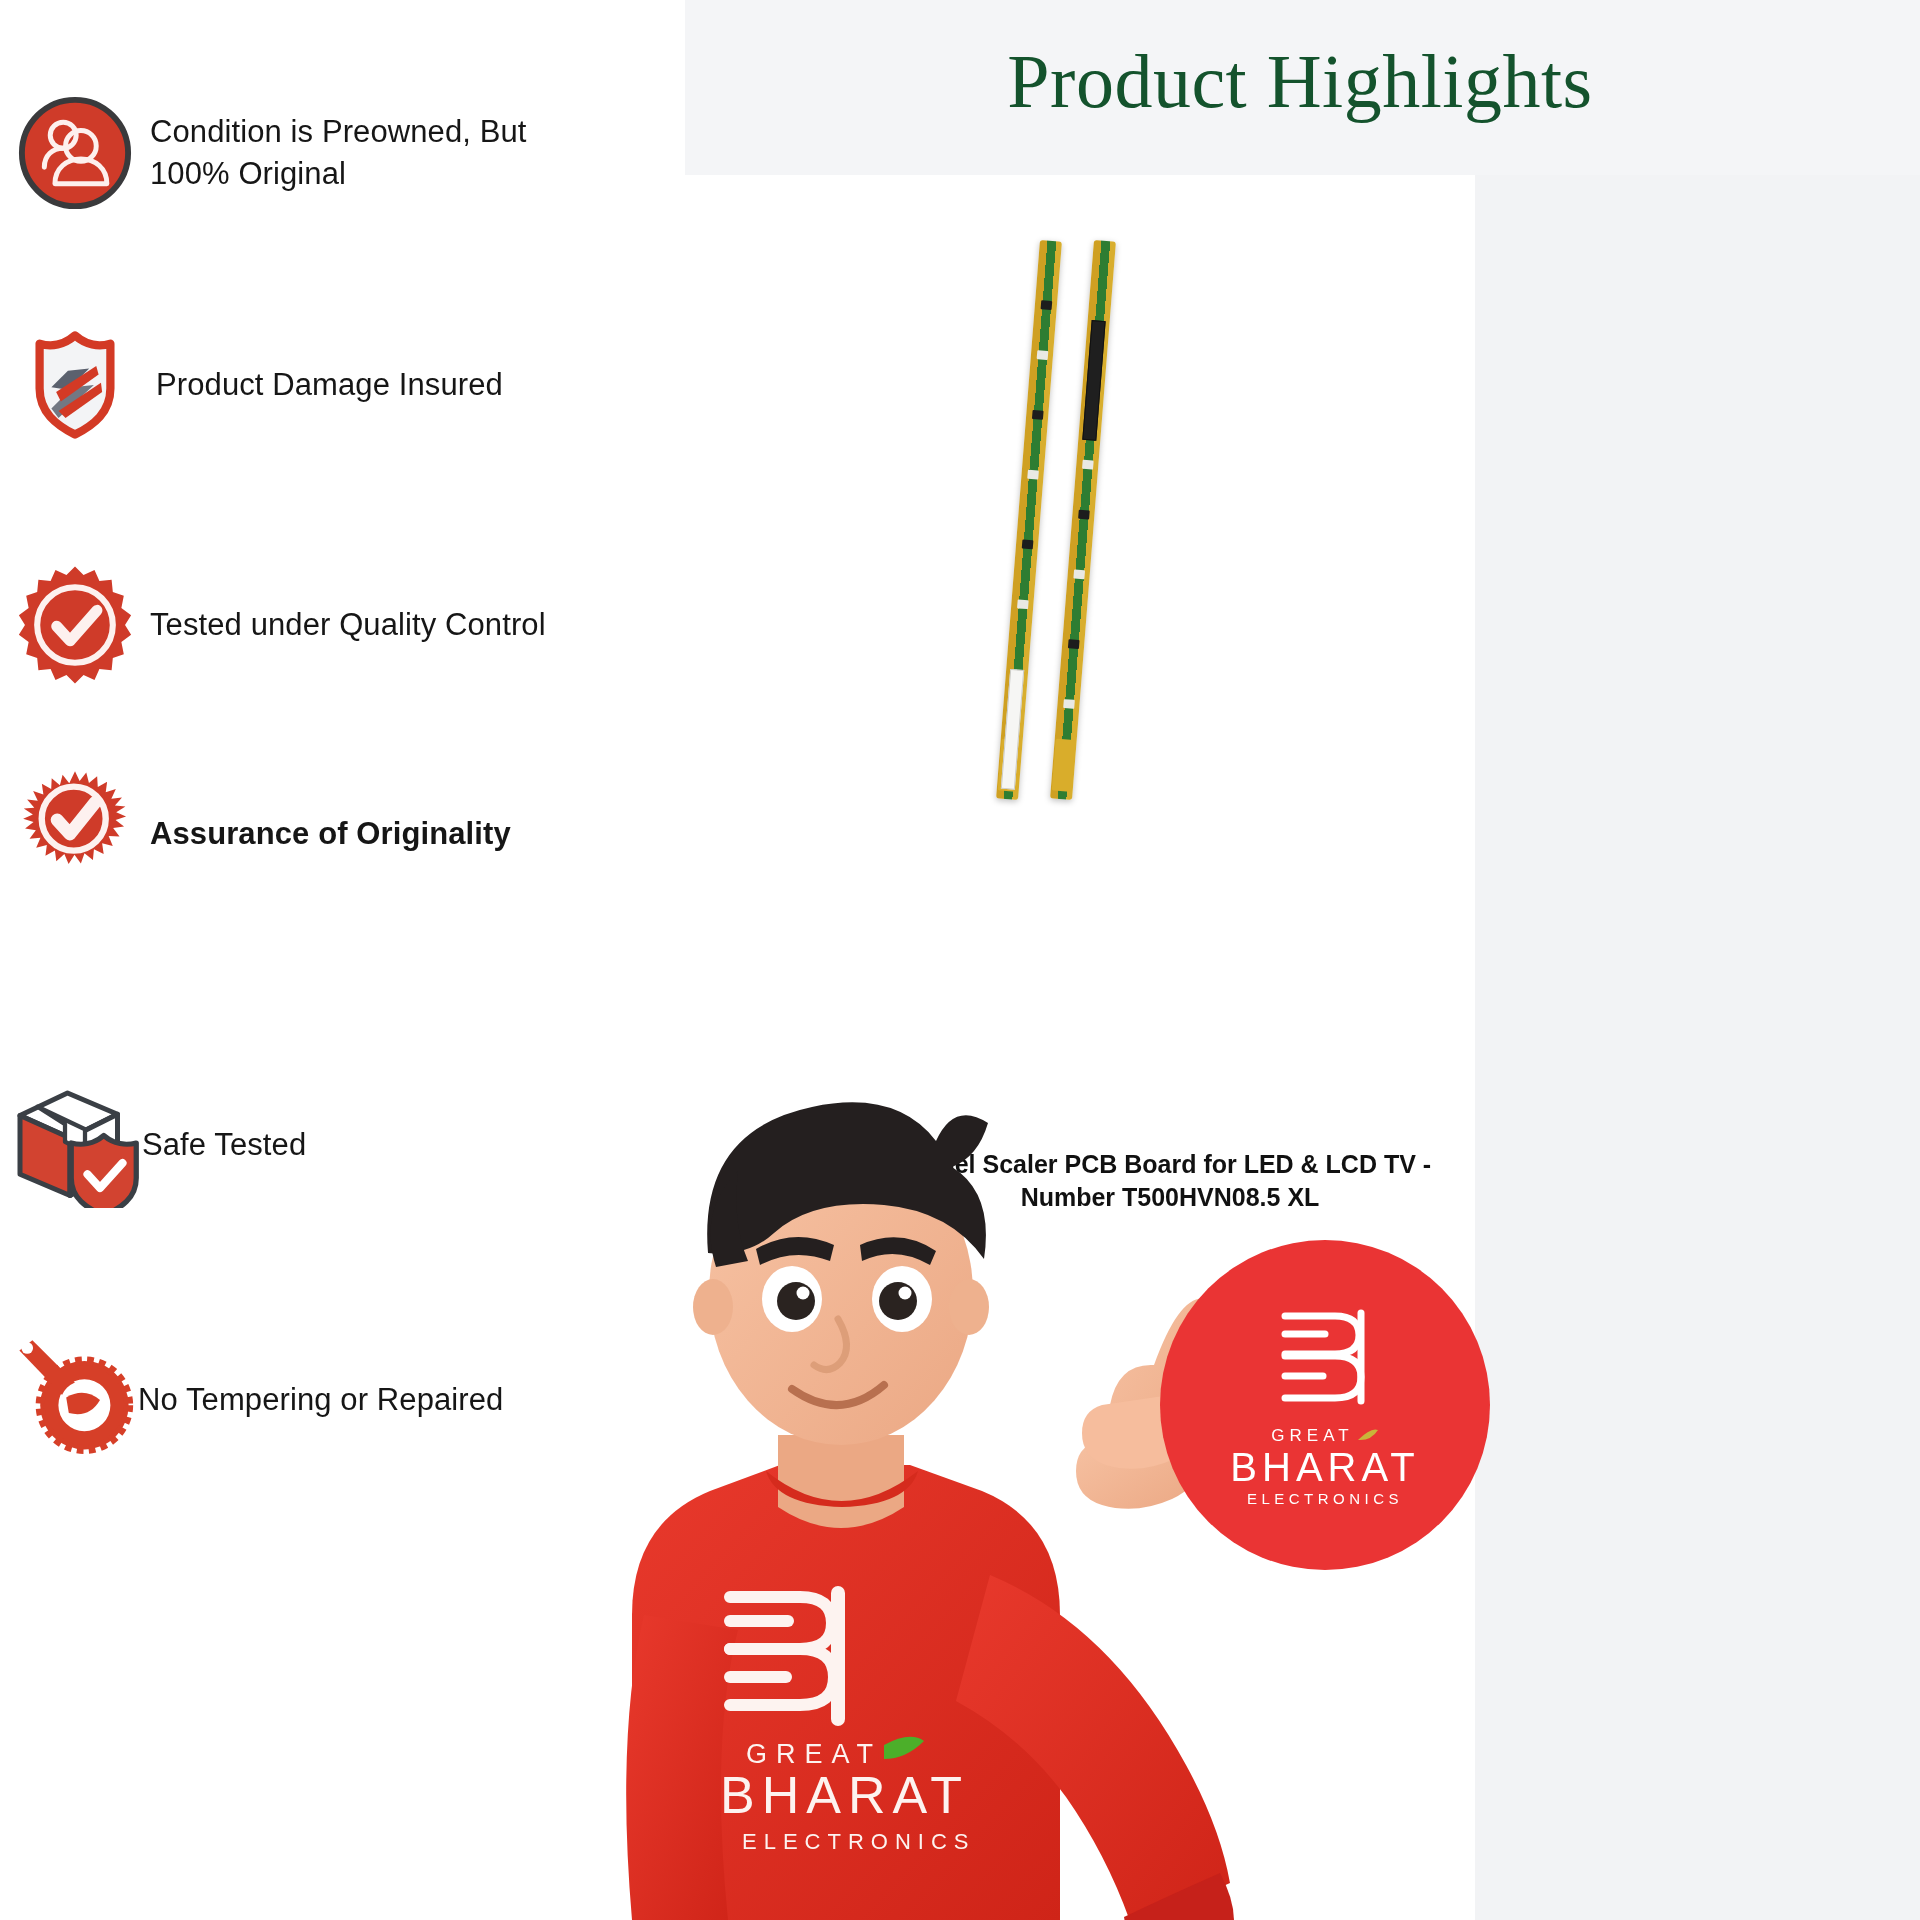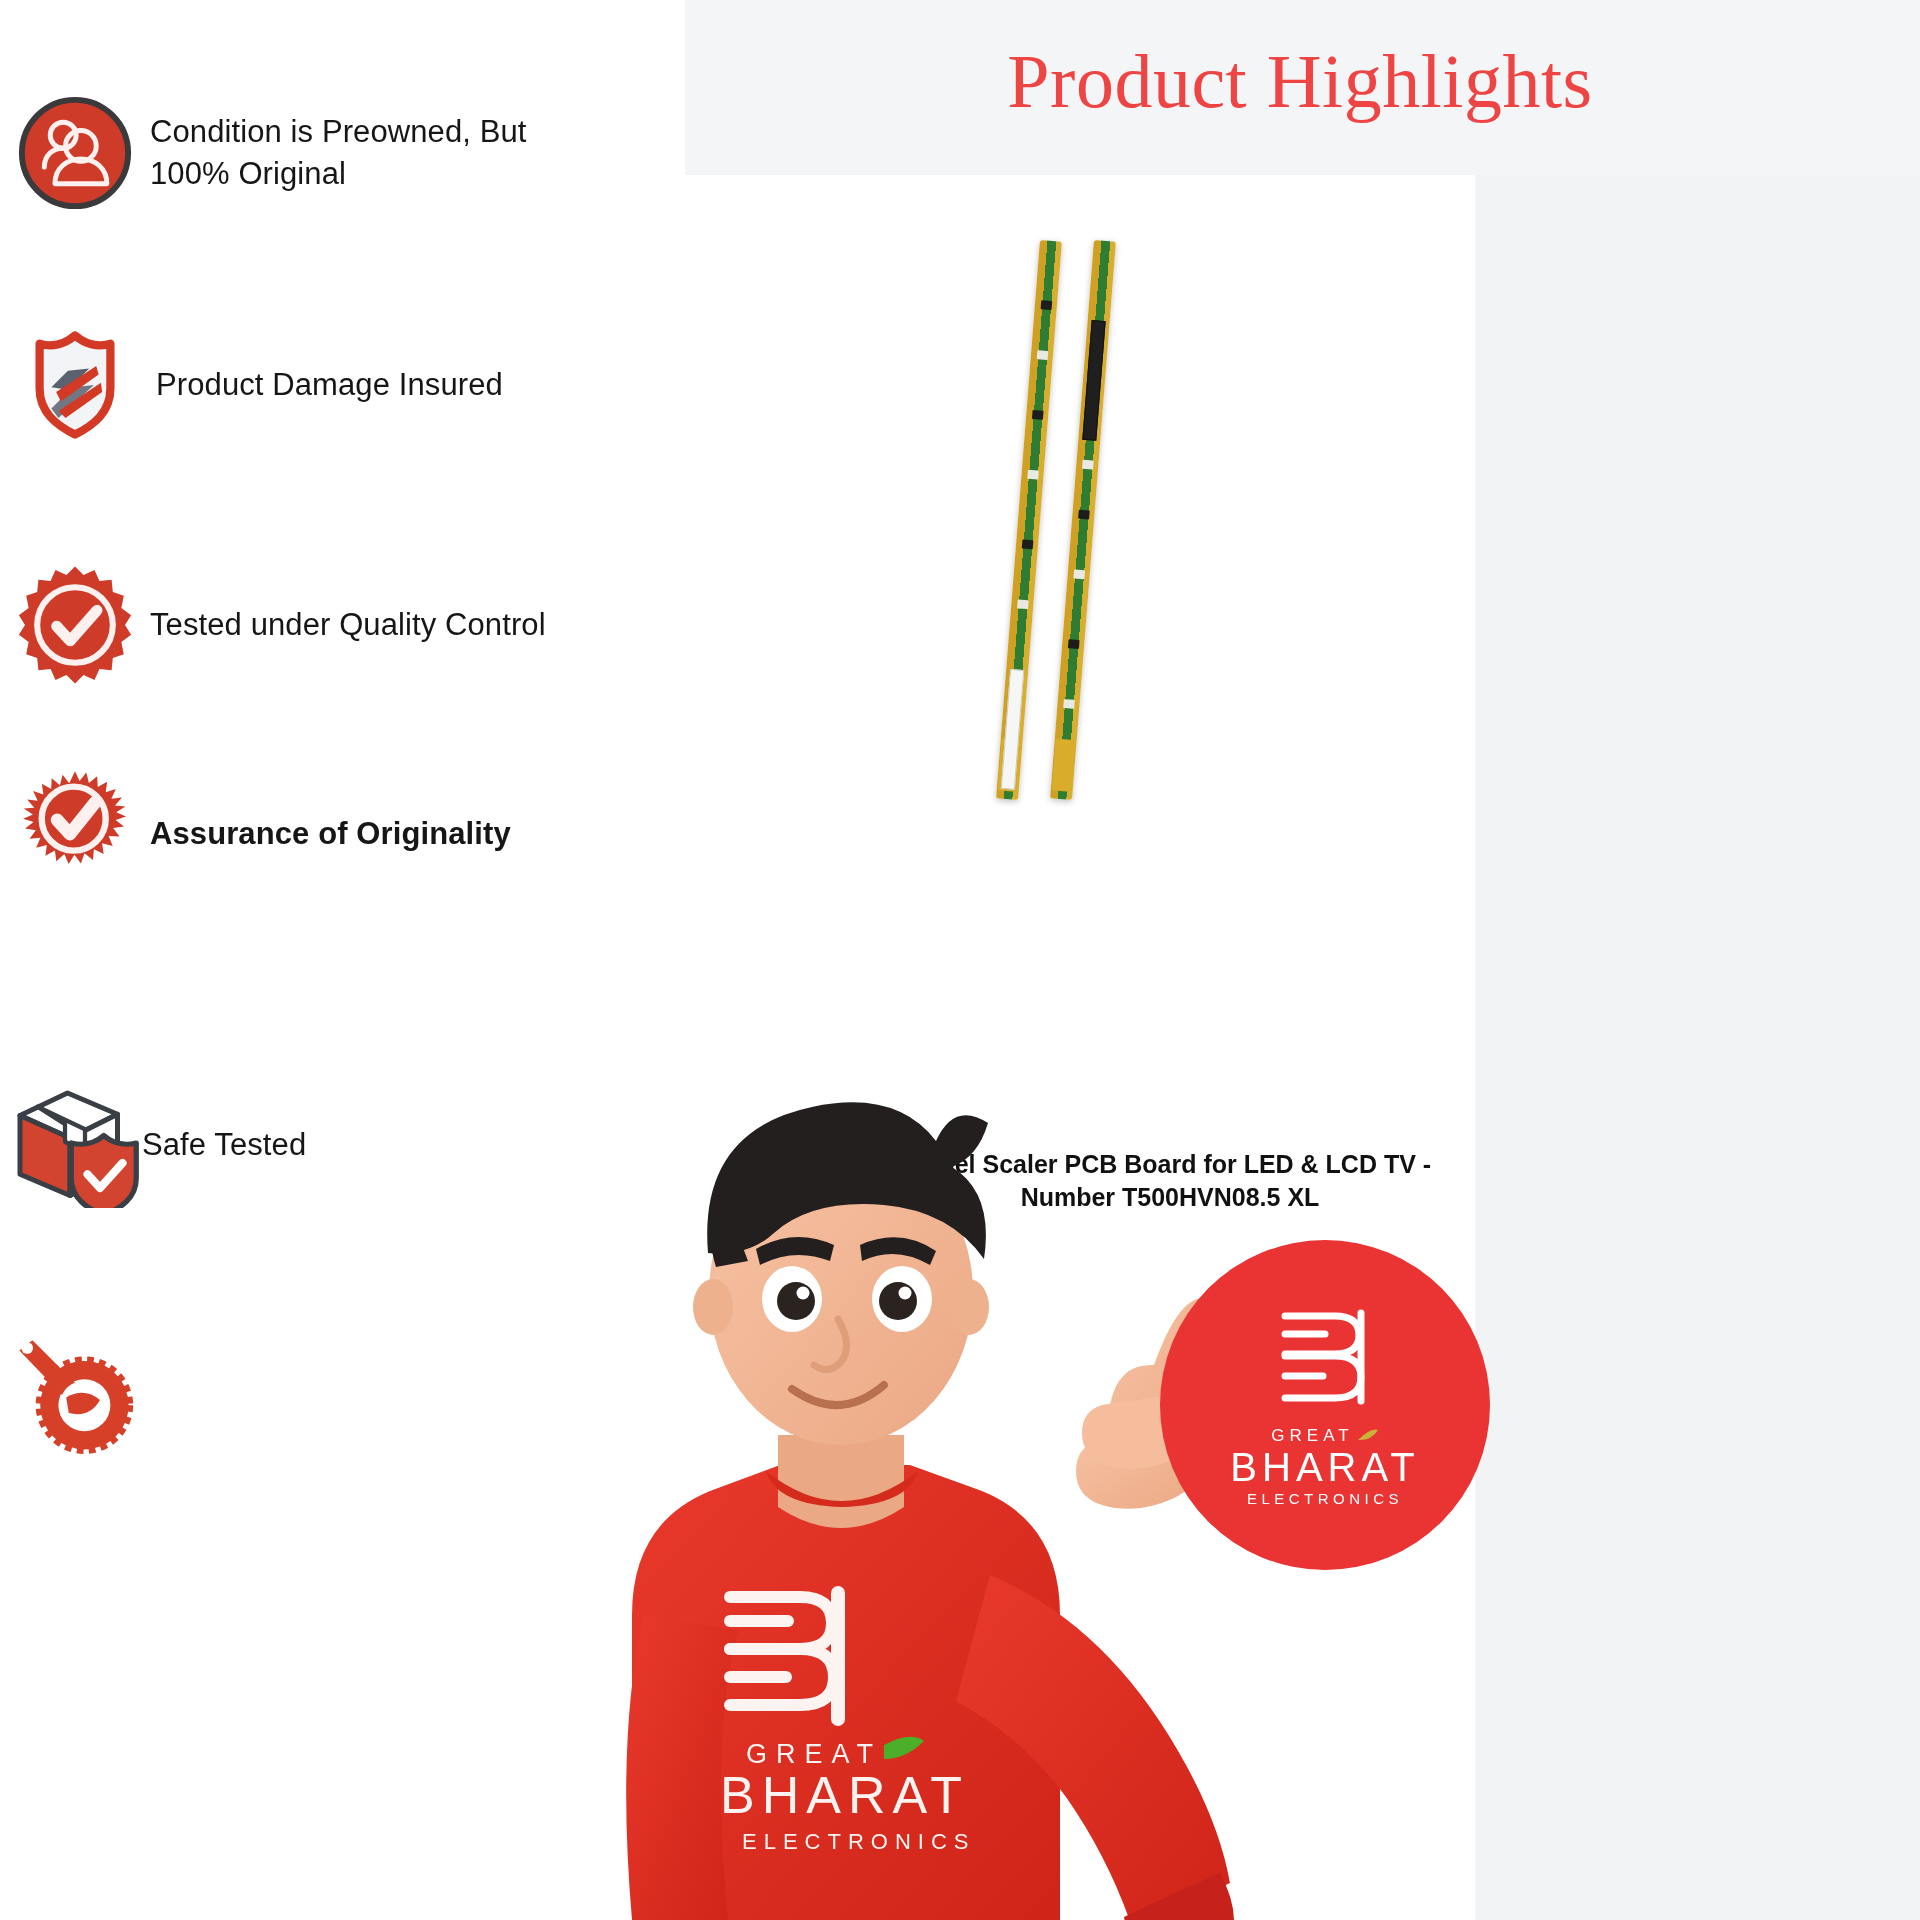--- a/index.html
+++ b/index.html
@@ -31,21 +31,21 @@
   #white-left{
     position:absolute; left:0; top:0; width:686px; height:1920px;
     background:#ffffff;
   }
 
   #page-title{
     position:absolute; left:700px; top:38px; width:1200px;
     text-align:center;
     font-family:"Liberation Serif", serif;
     font-size:76px;
-    color:#ef4444;
+    color:#14532d;
     letter-spacing:.5px;
     white-space:nowrap;
   }
 
   
   #feature-list{
     position:absolute; left:0; top:0; width:686px; height:1406px;
   }
   .feature-row{
     position:absolute; left:0; width:686px;
@@ -220,20 +220,21 @@
 
           <path d="M8 12 L18 4 L66 52 L56 62 Z"></path>
           <circle cx="14" cy="10" r="4.5" fill="#ffffff"></circle>
 
           <path d="M52 58 a14 14 0 0 0 16 14 l-6 -14 z" fill="#ffffff" opacity="0"></path>
         </g>
         <circle cx="58" cy="54" r="19" fill="#ffffff"></circle>
         <path d="M44 48 q14 -8 26 2 q-8 14 -24 10 z" fill="#d63f28"></path>
       </svg>
     </div>
+    <div class="feature-label" style="margin-left:-10px;">No Tempering or Repaired</div>
   </div>
 </div>
 
 <div id="product-image">
   <div class="pcb" id="pcb-a">
     <div class="pad" style="top:500px;"></div>
     <div class="ribbon" style="top:430px;"></div>
     <div class="chip d" style="top:60px;"></div>
     <div class="chip" style="top:110px;"></div>
     <div class="chip d" style="top:170px;"></div>

